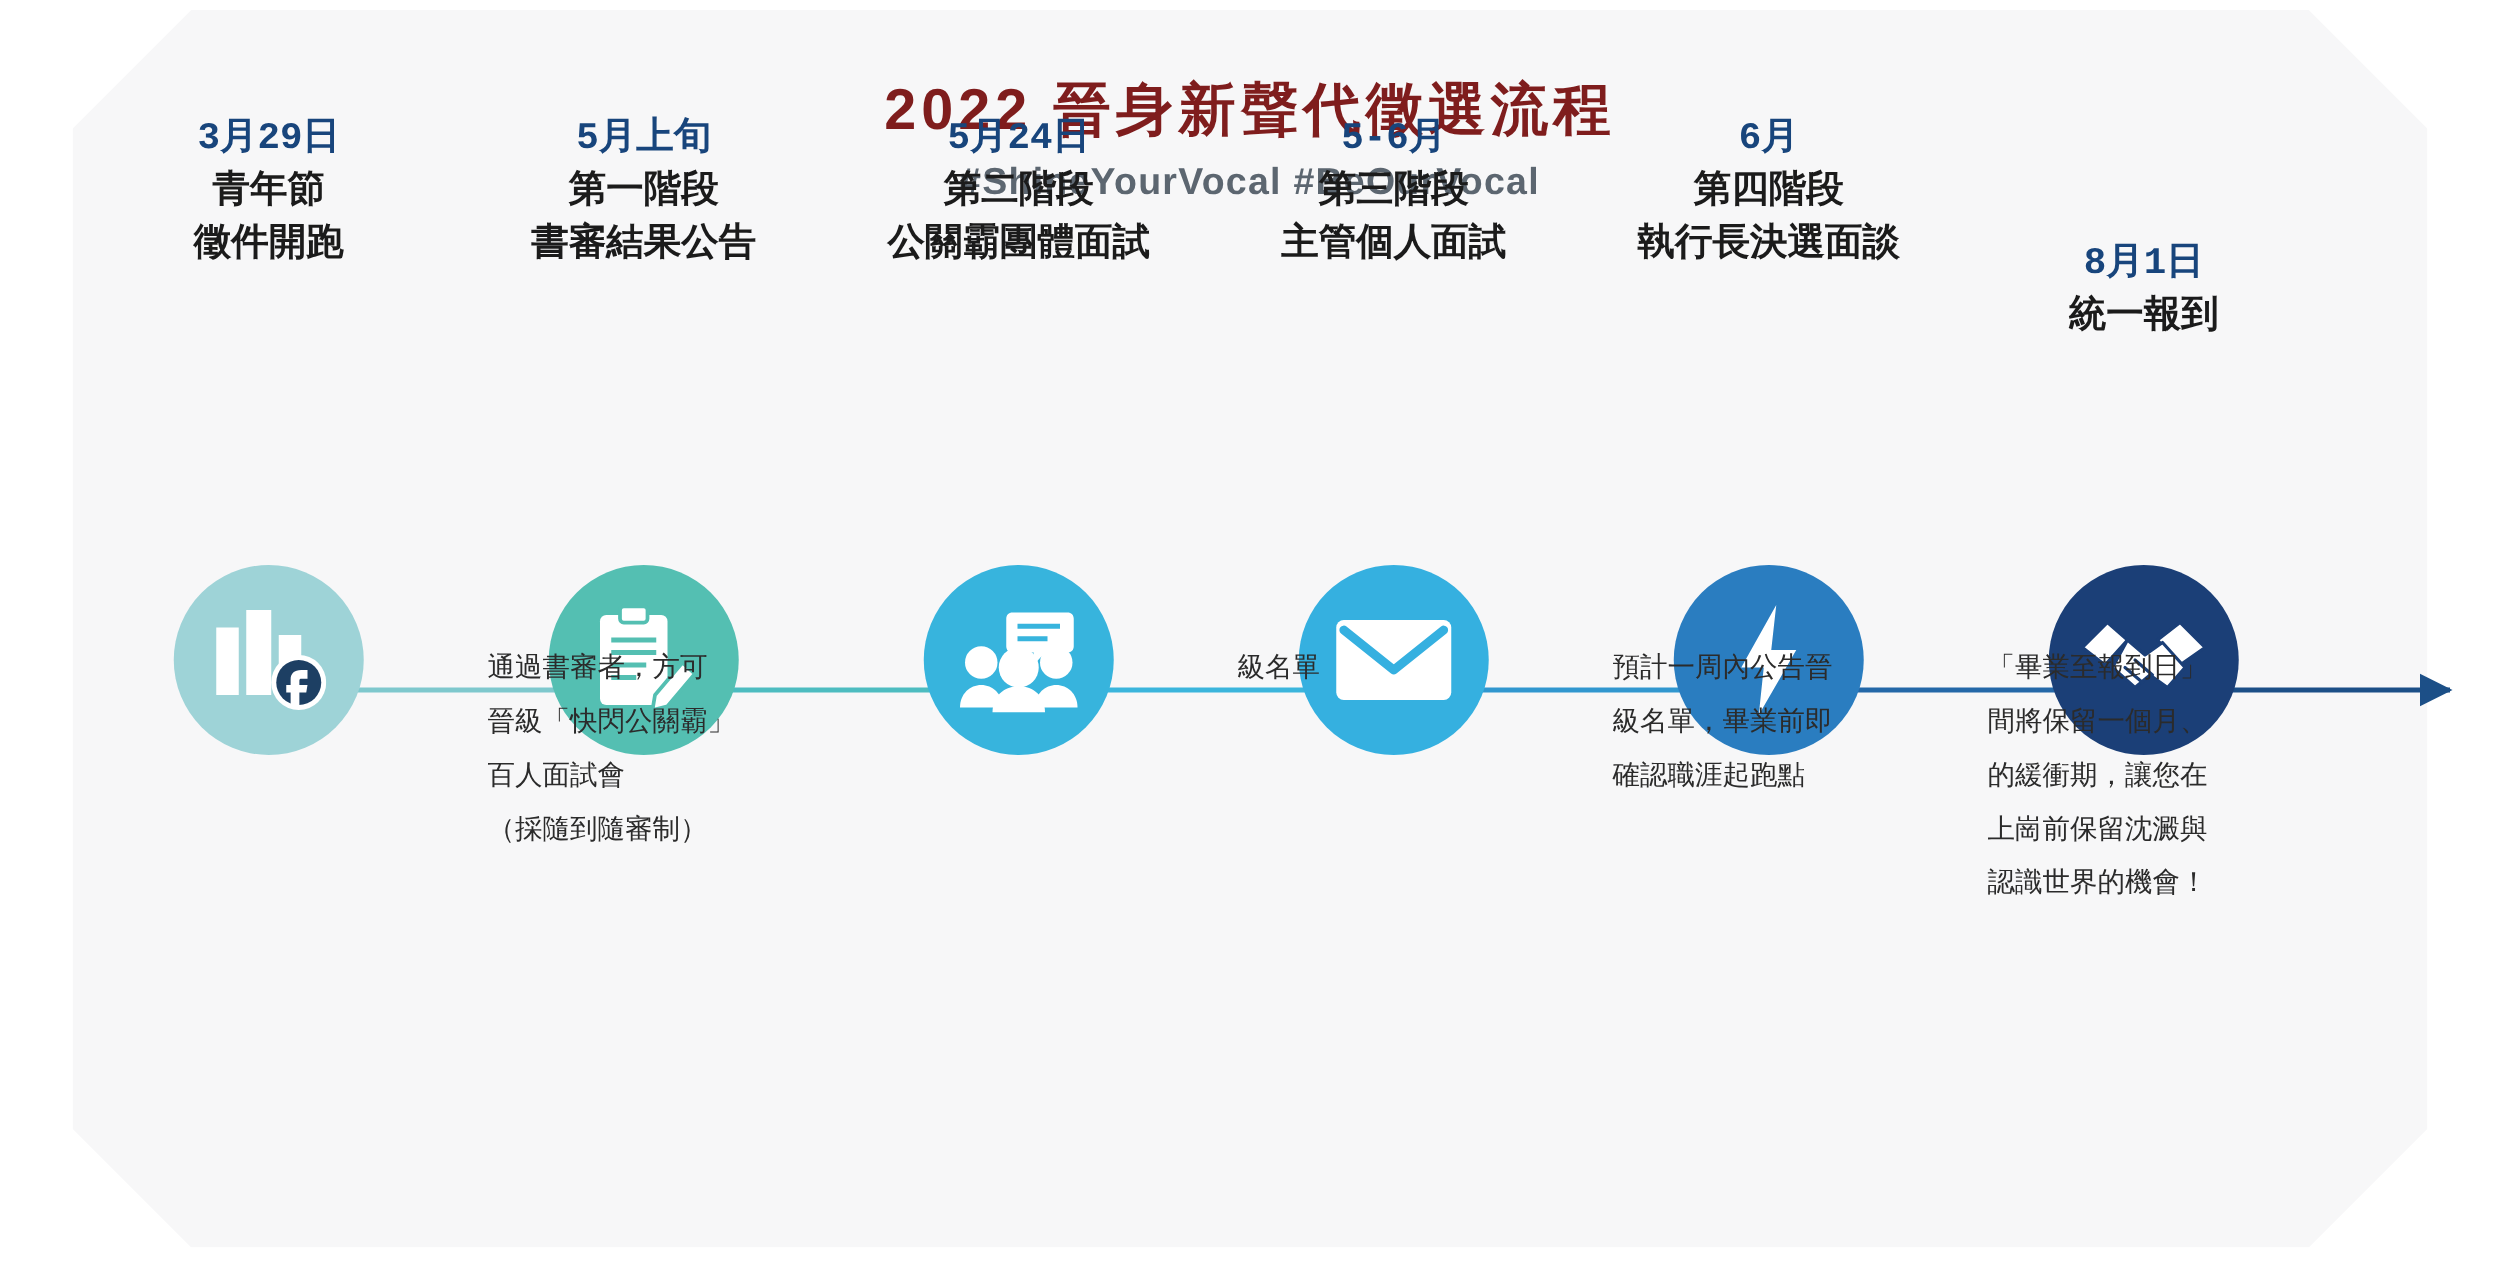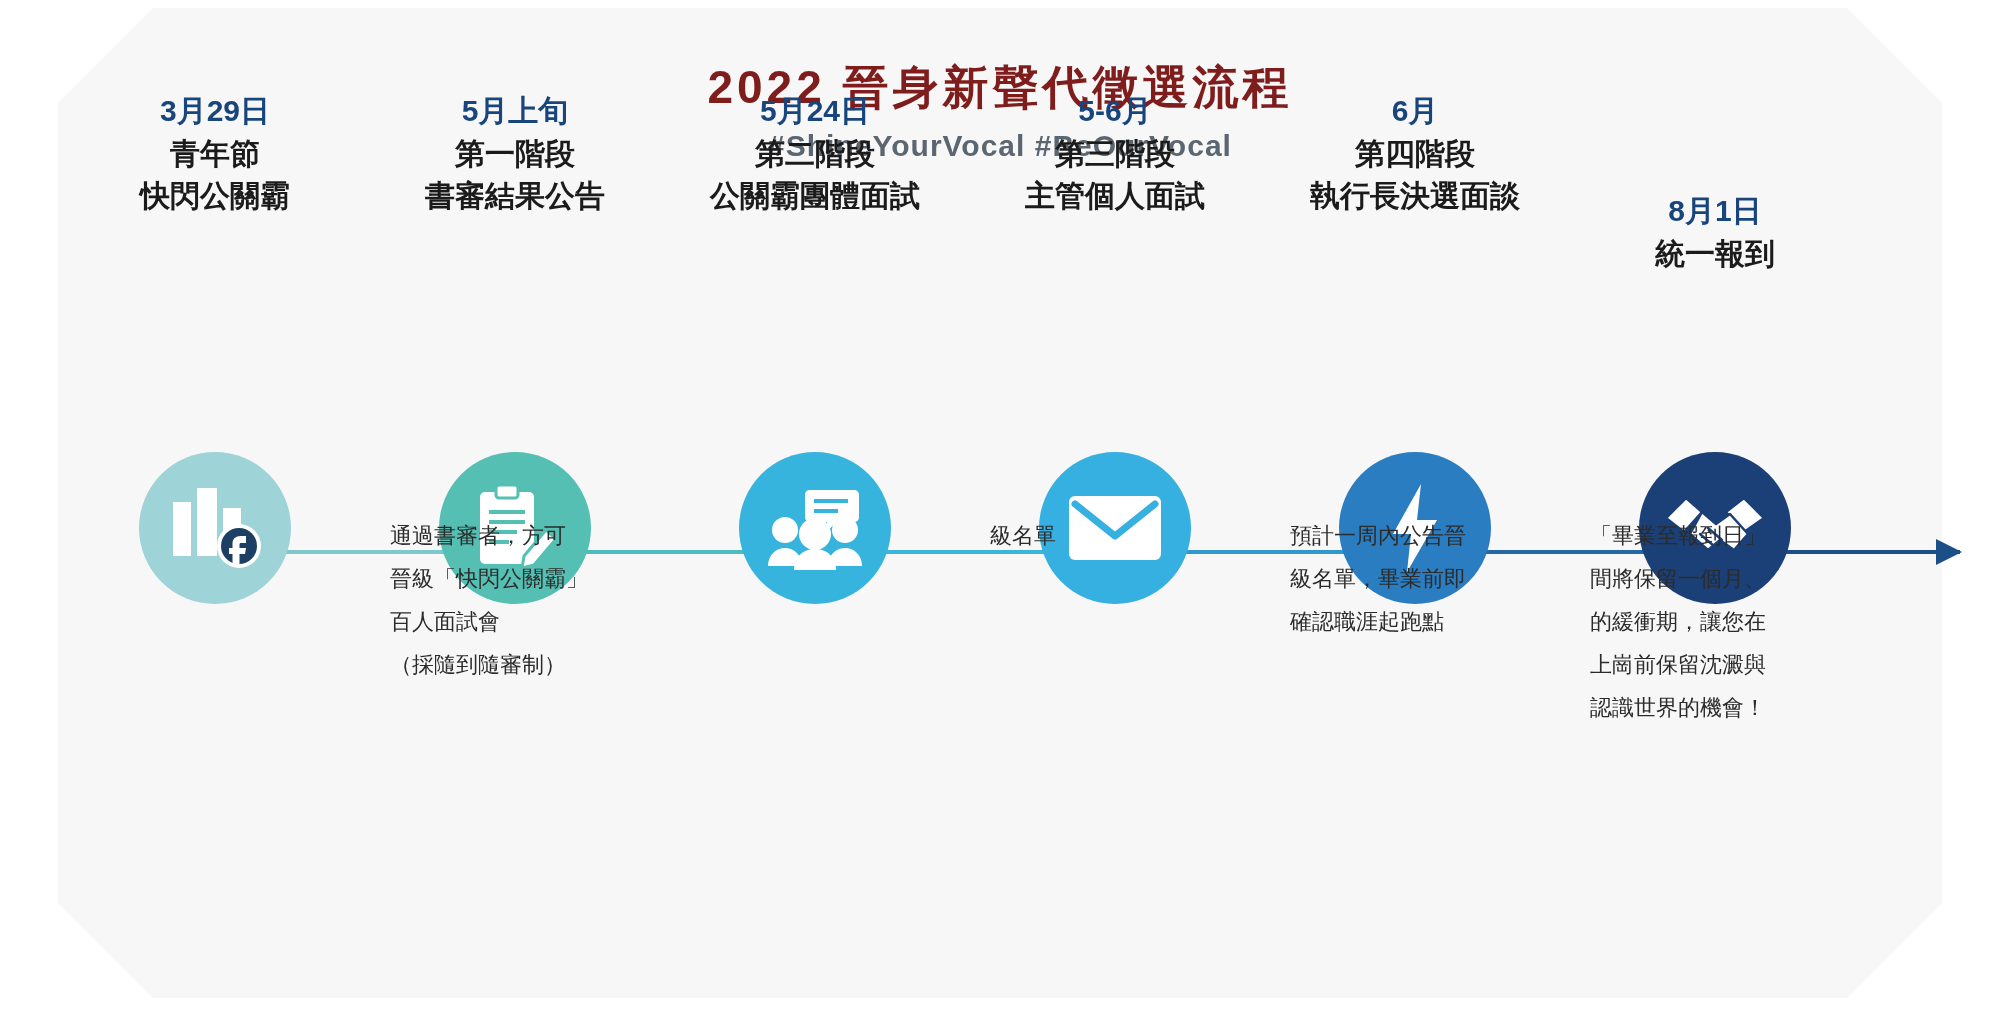--- a/index.html
+++ b/index.html
@@ -87,20 +87,21 @@
     border-bottom: 13px solid transparent;
     border-left: 26px solid #1c4f87;
   }
 
   .steps {
     position: absolute;
     left: 0;
     top: 0;
     width: 1940px;
     height: 1016px;
+    font-family: Liberation Mono, monospace;
   }
 
   .step {
     position: absolute;
     width: 250px;
     text-align: center;
   }
 
   .step-head {
     position: absolute;
@@ -168,21 +169,21 @@
     <div class="seg" style="left:1500px; width:245px; background:#1c4f87;"></div>
     <div class="arrow-head"></div>
   </div>
 
   <div class="steps">
 
     <div class="step" style="left:90px; top:240px;">
       <div class="step-head" style="height:150px;">
         <div class="step-date">3月29日</div>
         <div class="step-title">青年節</div>
-        <div class="step-title">快閃公關霸</div>
+        <div class="step-title">徵件開跑</div>
       </div>
     </div>
     <div class="circle" style="left:139px; top:452px; background:#9ed3d7;">
       <span>
         <svg width="92" height="84" viewBox="0 0 92 84">
           <rect x="4" y="16" width="18" height="54" fill="#ffffff"></rect>
           <rect x="28" y="2" width="20" height="68" fill="#ffffff"></rect>
           <rect x="54" y="22" width="18" height="48" fill="#ffffff"></rect>
           <circle cx="70" cy="60" r="22" fill="#ffffff"></circle>
           <circle cx="70" cy="60" r="18" fill="#1d3f63"></circle>

